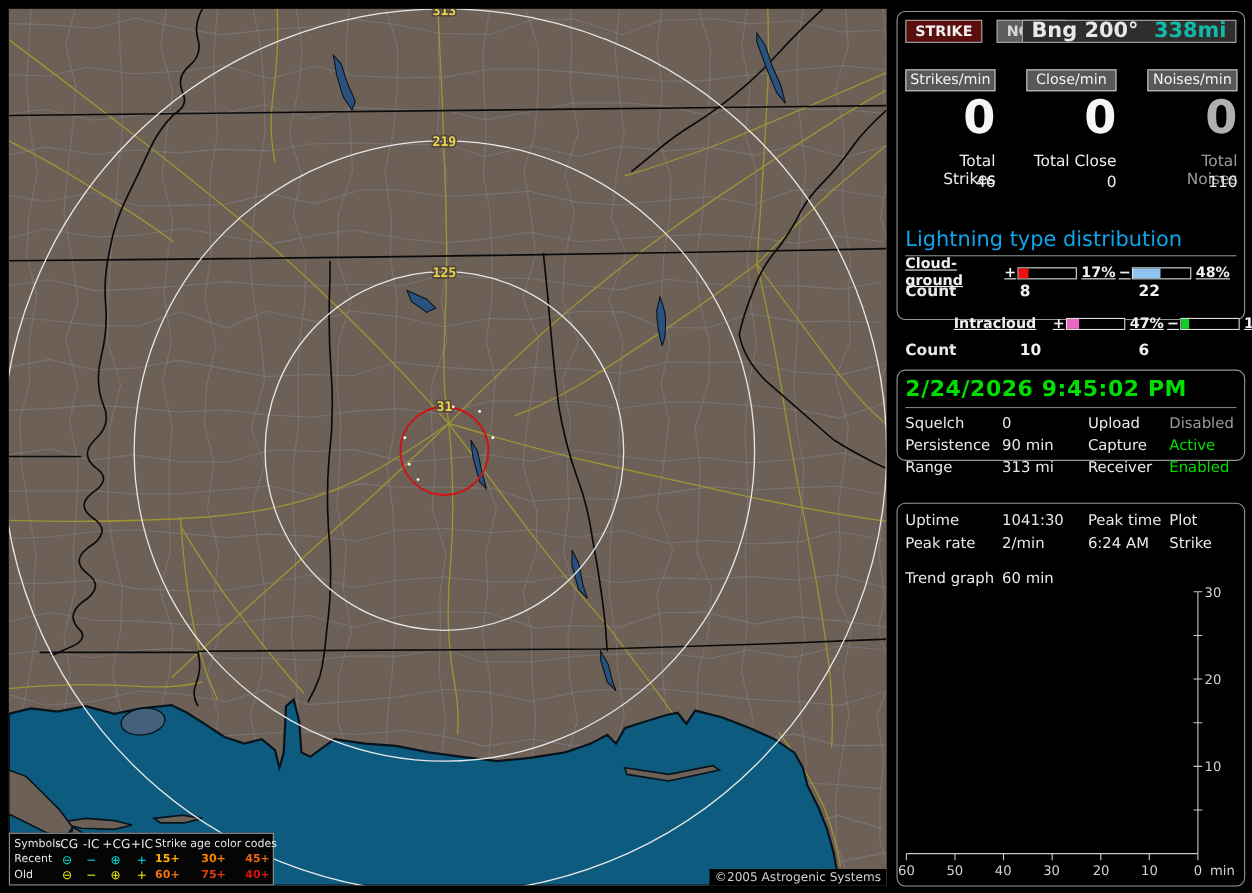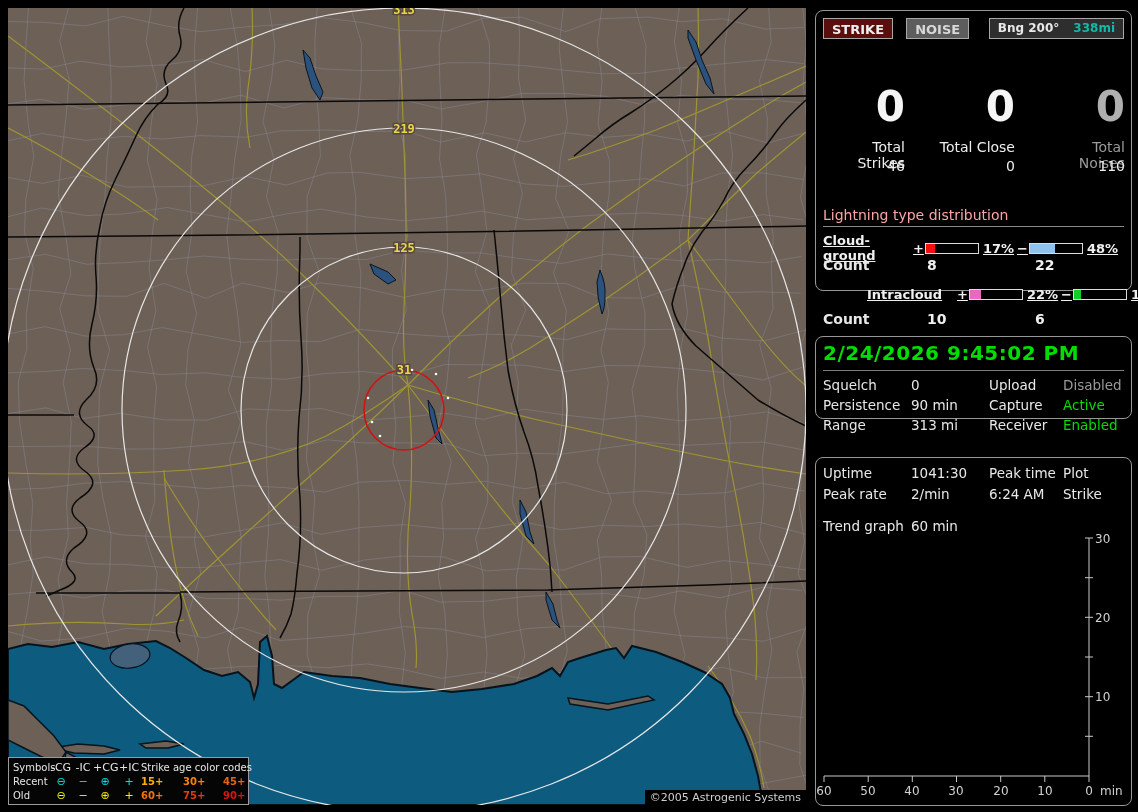--- a/index.html
+++ b/index.html
@@ -29,35 +29,35 @@
   .panel1{top:10px;height:281px;}
   .panel2{top:336px;height:83px;}
   .panel3{top:457px;height:349px;}
   
   .btn-row{position:absolute;left:7px;right:7px;top:7px;height:21px;}
   .btn{display:inline-block;height:21px;line-height:21px;padding:0 8px;font-size:13px;font-weight:bold;
        border:1px solid #a8a8a8;box-sizing:border-box;vertical-align:top;}
   .strike-btn{background:#5a0e0e;color:#efefef;margin-right:8px;}
   .noise-btn{background:#5d5d5d;color:#d8d8d8;}
   .bng-badge{position:absolute;right:0;top:0;height:21px;line-height:19px;background:#2e2e2e;
-             border:1px solid #a8a8a8;box-sizing:border-box;padding:0 8px;font-size:12px;font-weight:bold;
+             border:1px solid #a8a8a8;box-sizing:border-box;padding:0 8px;font-size:19px;font-weight:bold;
              display:flex;gap:14px;align-items:flex-end;}
   .bng-dist{color:#14b8a6;}
   .col3{display:grid;grid-template-columns:82px 82px 82px;column-gap:28px;padding:0 7px;}
   .rate-row{position:absolute;left:0;right:0;top:52px;}
   .rate-btn{height:20px;line-height:18px;text-align:center;font-size:13px;color:#f2f2f2;background:#585858;
             border:1px solid #c9c9c9;box-sizing:border-box;}
   .zero-row{position:absolute;left:0;right:0;top:74px;}
   .zero{font-size:42px;font-weight:bold;text-align:right;line-height:1.05;color:#f5f5f5;}
   .zero.dim{color:#b0b0b0;}
   .tot-label-row{position:absolute;left:0;right:0;top:128px;}
   .tot-value-row{position:absolute;left:0;right:0;top:147px;}
   .tot{font-size:14px;text-align:right;color:#ededed;}
   .tot.dim{color:#9b9b9b;}
-  .dist-title{position:absolute;left:7px;right:7px;top:196px;font-size:14px;color:#fca5a5;
+  .dist-title{position:absolute;left:7px;right:7px;top:196px;font-size:19px;color:#0ea5e9;
               border-bottom:1px solid #8a8a8a;padding-bottom:3px;}
   .dist-row{position:absolute;left:7px;right:3px;display:grid;
             grid-template-columns:90px 12px 54px 38px 12px 54px 40px;align-items:center;
             font-size:13px;font-weight:bold;color:#f0f0f0;text-decoration:underline;}
   .dist-row.r1{top:222px;}
   .dist-row.r2{top:276px;margin-left:44px;}
   .pct{padding-left:4px;}
   .bar{height:11px;border:1px solid #dcdcdc;background:#000;box-sizing:border-box;}
   .bar-fill{height:100%;}
   .count-row{position:absolute;left:7px;right:7px;display:grid;grid-template-columns:104px 108px 1fr;
@@ -221,34 +221,39 @@
       <span class="leg-age" style="color: rgb(232, 100, 16);">45+</span>
     </div>
     <div class="leg-row">
       <span>Old</span>
       <span class="leg-sym" style="color: rgb(240, 240, 0);">⊖</span>
       <span class="leg-sym" style="color: rgb(240, 240, 0);">−</span>
       <span class="leg-sym" style="color: rgb(240, 240, 0);">⊕</span>
       <span class="leg-sym" style="color: rgb(240, 240, 0);">+</span>
       <span class="leg-age" style="color: rgb(240, 116, 16);">60+</span>
       <span class="leg-age" style="color: rgb(226, 60, 16);">75+</span>
-      <span class="leg-age" style="color: rgb(220, 20, 16);">90+</span>
+      <span class="leg-age" style="color: rgb(220, 20, 16);">40+</span>
     </div>
   </div>
   <div class="map-copyright">©2005 Astrogenic Systems</div>
 </div>
 
 <div class="panel panel1">
   <div class="btn-row">
     <span class="btn strike-btn">STRIKE</span>
     <span class="btn noise-btn">NOISE</span>
     <span class="bng-badge">
       <span>Bng 200°</span>
       <span class="bng-dist">338mi</span>
     </span>
+  </div>
+  <div class="col3 rate-row">
+    <span class="rate-btn">Strikes/min</span>
+    <span class="rate-btn">Close/min</span>
+    <span class="rate-btn">Noises/min</span>
   </div>
   <div class="col3 zero-row">
     <span class="zero">0</span>
     <span class="zero">0</span>
     <span class="zero dim">0</span>
   </div>
   <div class="col3 tot-label-row">
     <span class="tot">Total Strikes</span>
     <span class="tot">Total Close</span>
     <span class="tot dim">Total Noises</span>
@@ -278,21 +283,21 @@
     <span>8</span>
     <span>22</span>
   </div>
 
   <div class="dist-row r2">
     <span>Intracloud</span>
     <span>+</span>
     <span class="bar">
         <span class="bar-fill" style="display: block; width: 22%; background: rgb(232, 104, 196);"></span>
       </span>
-    <span class="pct">22%</span>
+    <span class="pct">47%</span>
     <span>−</span>
     <span class="bar">
         <span class="bar-fill" style="display: block; width: 13%; background: rgb(16, 208, 40);"></span>
       </span>
     <span class="pct">13%</span>
   </div>
   <div class="count-row r2">
     <span class="cl">Count</span>
     <span>10</span>
     <span>6</span>

